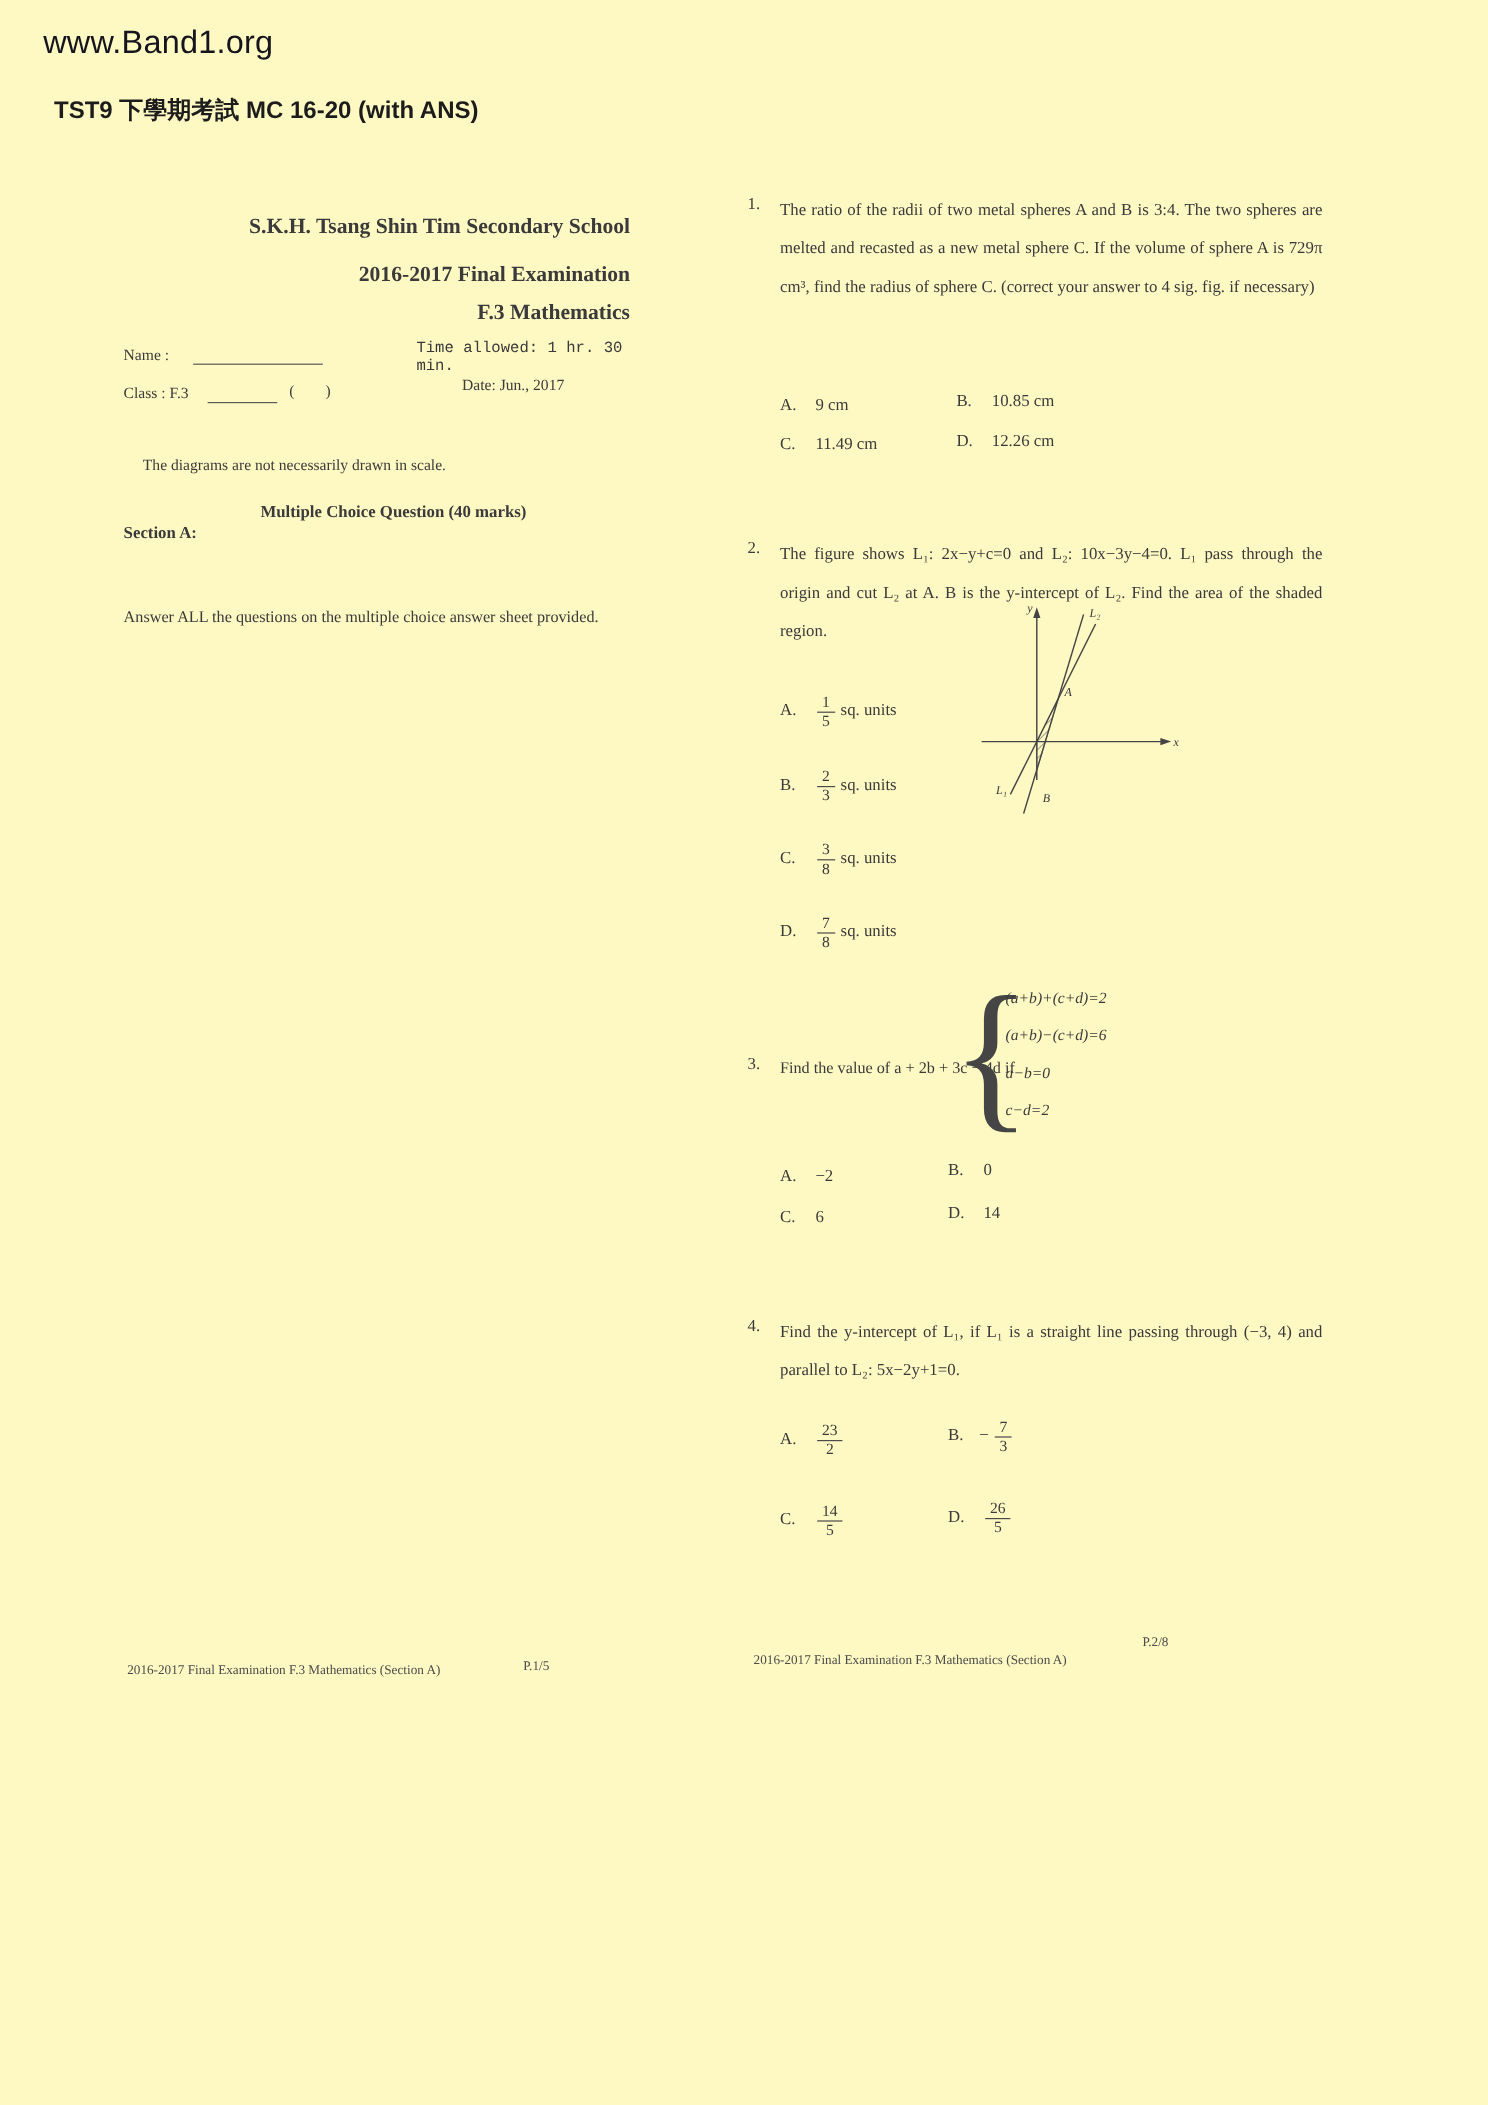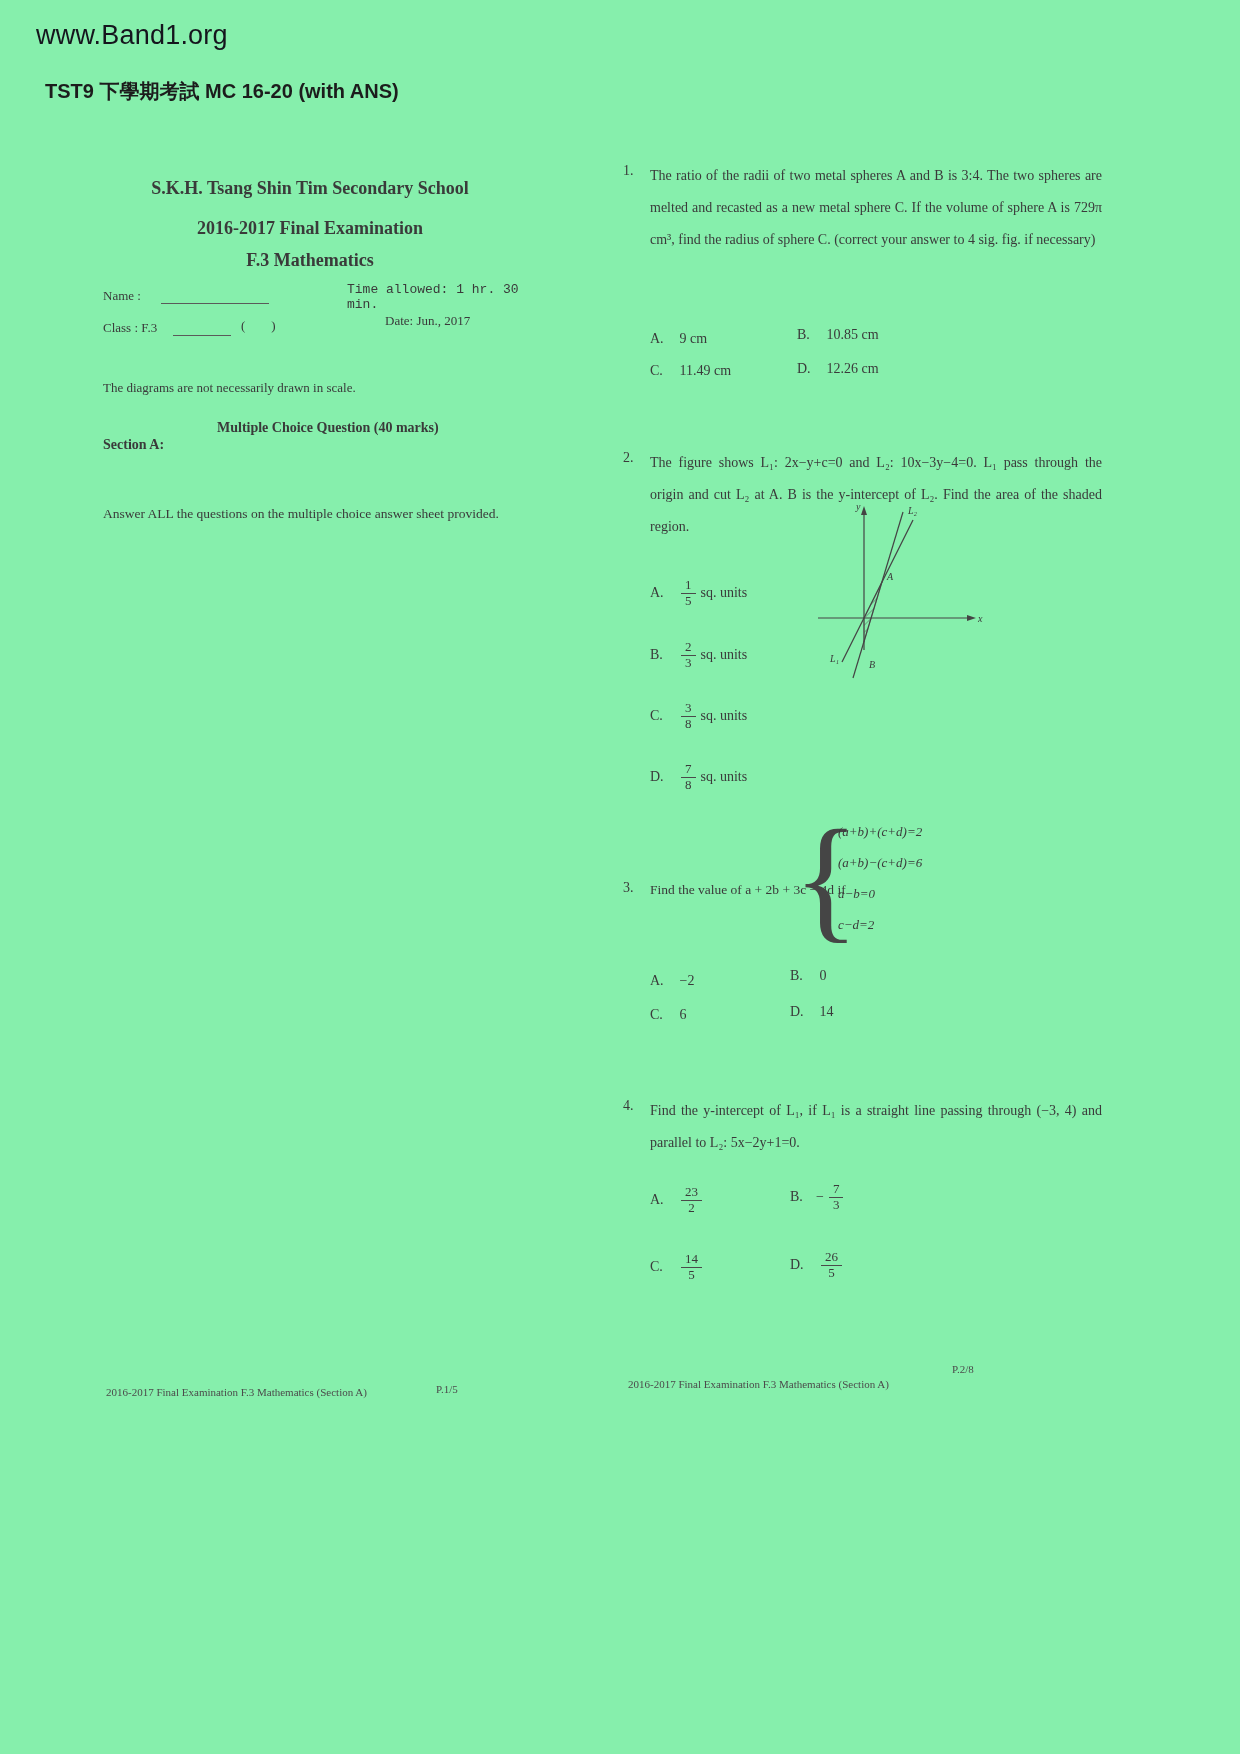--- a/index.html
+++ b/index.html
@@ -1,25 +1,25 @@
 <!DOCTYPE html>
 <html><head>
 <meta charset="utf-8">
 <style>
   * { margin:0; padding:0; box-sizing:border-box; }
   html,body { background:#e9e9e7; }
   .sheet {
     position:relative; width:1240px; height:1754px; margin:0 auto;
-    background:#86efac; overflow:hidden;
+    background:#fef9c3; overflow:hidden;
     font-family:"Liberation Serif", serif; color:#3a3a3a;
   }
   .abs { position:absolute; }
   .site-header { font-family:"Liberation Sans", sans-serif; font-size:27px; color:#15151d; letter-spacing:0.2px; }
   .doc-title  { font-family:"Liberation Sans", sans-serif; font-size:20px; font-weight:700; color:#1c1c1c; }
-  .center { text-align:center; }
+  .center { text-align:right; }
   .b { font-weight:700; }
   .small { font-size:13px; }
   .qnum  { font-size:14px; }
   .qtext { font-size:14px; line-height:2.3; text-align:justify; }
   .opt   { font-size:14px; white-space:nowrap; }
   .opt-label { display:inline-block; min-width:26px; }
   .frac  { display:inline-block; text-align:center; vertical-align:middle; line-height:1.15; margin:0 5px; font-size:13px; }
   .frac .fnum { display:block; border-bottom:1px solid #4a4a4a; padding:0 4px; }
   .frac .fden { display:block; padding:0 4px; }
   .vopt  { display:flex; align-items:center; font-size:14px; }
@@ -47,21 +47,21 @@
 
     <span class="abs small" style="left:8px; top:118px;">Name :</span>
     <span class="abs underline-slot" style="left:66px; top:116px; width:108px; height:18px;"></span>
     <span class="abs small" style="left:252px; top:112px;font-family:Liberation Mono, monospace;">Time allowed: 1 hr. 30 min.</span>
 
     <span class="abs small" style="left:8px; top:150px;">Class : F.3</span>
     <span class="abs underline-slot" style="left:78px; top:148px; width:58px; height:18px;"></span>
     <span class="abs small pre" style="left:146px; top:148px;">(        )</span>
     <span class="abs small" style="left:290px; top:143px;">Date: Jun., 2017</span>
 
-    <div class="abs small" style="left:8px; top:210px;">The diagrams are not necessarily drawn in scale.</div>
+    <div class="abs small" style="left:24px; top:210px;">The diagrams are not necessarily drawn in scale.</div>
 
     <span class="abs b" style="left:8px; top:267px; font-size:14px;">Section A:</span>
     <span class="abs b" style="left:122px; top:250px; font-size:14px;">Multiple Choice Question (40 marks)</span>
     <div class="abs" style="left:8px; top:296px; font-size:13.5px;margin-top:40px;">Answer ALL the questions on the multiple choice answer sheet provided.</div>
   </div>
 
   <div class="abs footer" style="left:106px; top:1386px;">2016-2017 Final Examination F.3 Mathematics (Section A)</div>
   <div class="abs pagenum" style="left:436px; top:1383px;">P.1/5</div>
 
   <div class="abs qnum" style="left:623px; top:163px;">1.</div>

